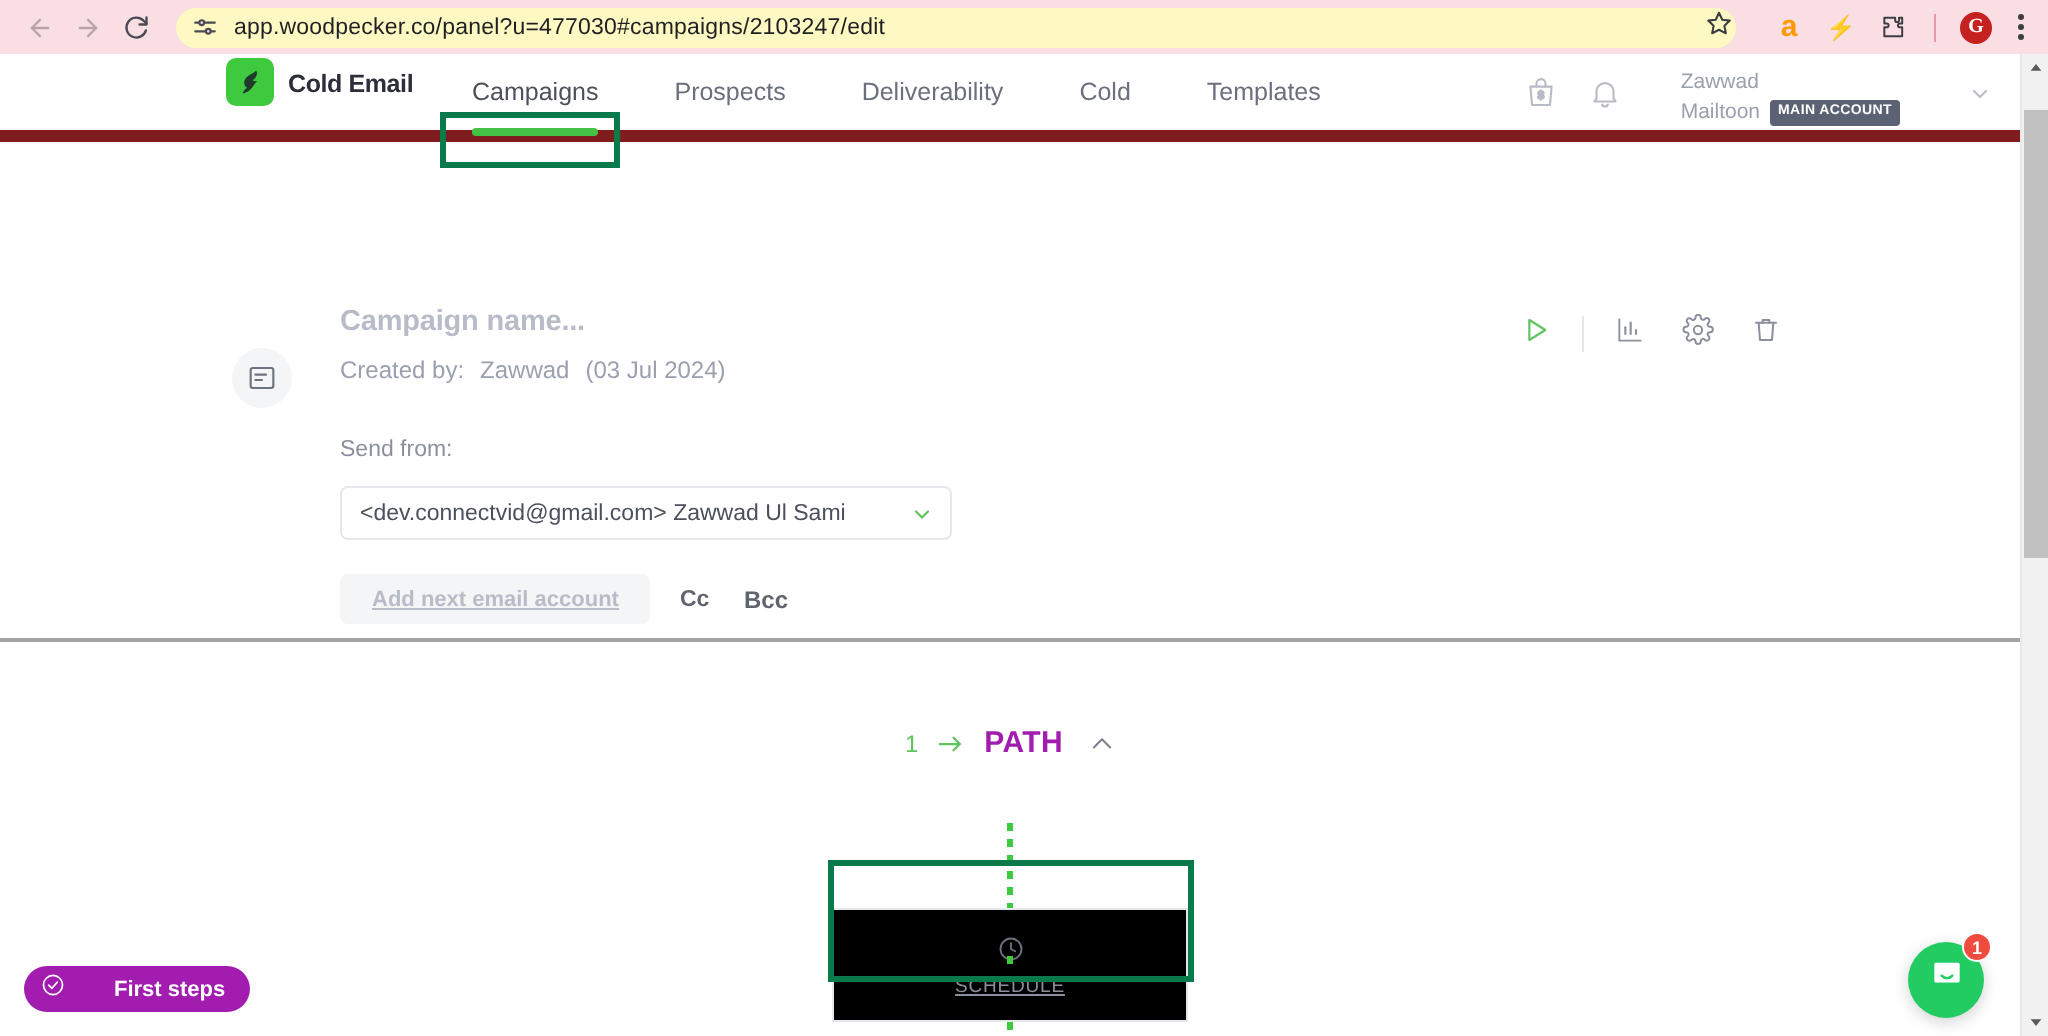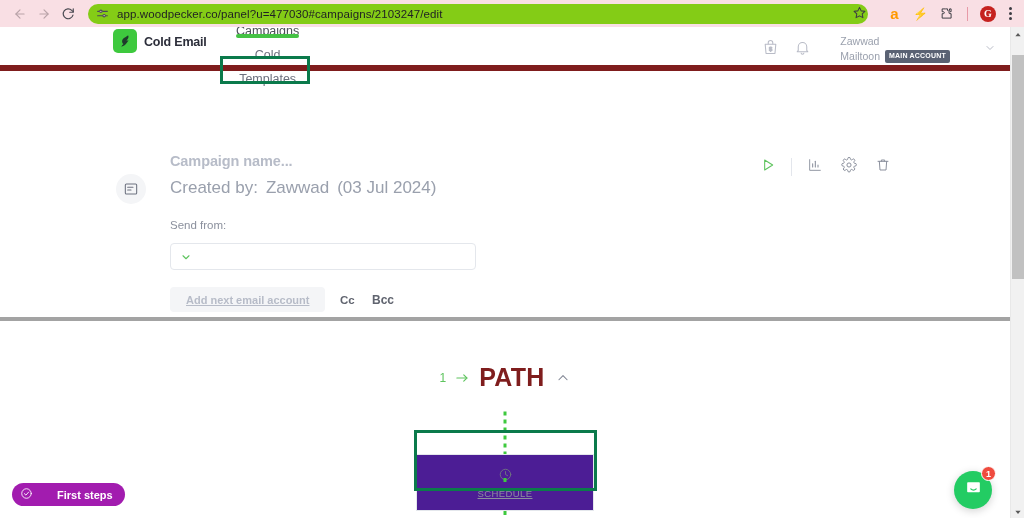--- a/index.html
+++ b/index.html
@@ -23,21 +23,21 @@
     display: flex; align-items: center; justify-content: center;
     color: #4a4a52; flex: 0 0 auto;
   }
   .nav-btn.disabled { color: #b9a3a8; }
   .nav-btn svg { display: block; }
 
   .omnibox {
     flex: 1 1 auto;
     height: 20px;
     margin: 0 6px 0 8px;
-    background: #84cc16;
+    background: #fef9c3;
     border-radius: 11px;
     display: flex; align-items: center;
     padding: 0 8px;
     max-width: 800px;
   }
   .omni-icon { margin-right: 8px; display:flex; color:#4b4b52; }
   .omni-url {
     font-size: 11.5px;
     color: #1f1f24;
     white-space: nowrap;
@@ -80,21 +80,21 @@
   .logo {
     position: absolute; left: 113px; top: 2px;
     width: 24px; height: 24px; border-radius: 5px;
     background: #3ec93e;
     display:flex; align-items:center; justify-content:center;
   }
   .brand {
     position:absolute; left:144px; top:8px;
     font-size: 12.5px; font-weight: bold; color: #2c2e3a; letter-spacing: -0.2px;
   }
-  .navitems { display:flex; align-items:center; margin-left: 110px; gap: 10px; height: 44px; flex-direction: column;}
+  .navitems { display:flex; align-items:center; margin-left: 110px; gap: 10px; height: 44px;}
   .navitem {
     font-size: 12.5px; color: #6b6f7d;
     padding: 0 14px; height: 44px; display:flex; align-items:center;
     position: relative; white-space: nowrap;
   }
   .navitem.active { color: #4c5059; }
   .navitem.active::after {
     content:""; position:absolute; left: 14px; right: 14px; bottom: 0;
     height: 4px; background: #45c245; border-radius: 2px;
   }
@@ -110,32 +110,32 @@
   .acct-name { font-size: 10.5px; color:#9aa0ad; }
   .acct-row2 { display:flex; align-items:flex-end; gap:5px; margin-top:1px;}
   .acct-org { font-size: 10.5px; color:#9aa0ad; }
   .badge-main {
     background:#5a6273; color:#fff; font-size:7px; font-weight:bold;
     padding: 2px 4px; border-radius: 2px; letter-spacing: .2px;
   }
   .acct-chev { margin-left: 34px; color:#b9bcc7; }
 
   
-  .camp-section { position: relative; padding: 30px 0 0 0; border-bottom: 4px solid #a3a3a3; height: 250px;}
+  .camp-section { position: relative; padding: 30px 0 0 0; border-bottom: 2px solid #a3a3a3; height: 250px;}
   .camp-icon {
     position:absolute; left: 116px; top: 103px;
     width: 30px; height: 30px; border-radius:50%;
     background:#f4f5f7; display:flex;align-items:center;justify-content:center;
     color:#6d7280;
   }
   .camp-name {
     position:absolute; left: 170px; top: 82px;
     font-size: 14.5px; color:#b7bcc8; font-weight: bold; letter-spacing:-.1px;
   }
-  .camp-created { position:absolute; left:170px; top:107px; font-size:17px; color:#9aa0ad; }
+  .camp-created { position:absolute; left:170px; top:107px; font-size:12px; color:#9aa0ad; }
   .camp-created .sep { display:inline-block; width: 8px;}
   .camp-actions { position:absolute; right: 110px; top: 82px; display:flex; align-items:center; gap: 0;}
   .act { width: 34px; height:28px; display:flex; align-items:center; justify-content:center; color:#8b909d;}
   .act.play { color:#5ec45e; }
   .act-sep { width:1px; height:18px; background:#e3e6ec; margin:0 6px;}
 
   .sendfrom-label { position:absolute; left:170px; top:148px; font-size:11.5px; color:#8b909d;}
   .sendfrom-select {
     position:absolute; left:170px; top:172px;
     width: 306px; height: 27px;
@@ -158,39 +158,39 @@
   .bcc-btn { position:absolute; left:372px; top:216px; height:25px; display:flex;align-items:center; font-size:12px; font-weight:bold; color:#60646f;}
 
   
   .path-section { position: relative; height: 230px; background:#fff; }
   .path-head {
     position:absolute; left: 0; right: 0; top: 42px;
     display:flex; align-items:center; justify-content:center; gap: 9px;
   }
   .path-num { font-size: 12px; color:#5ec45e; }
   .path-arrow { color:#5ec45e; display:flex; align-items:center;}
-  .path-title { font-size: 25px; font-weight: bold; color:#7f1d1d; letter-spacing: .2px;}
+  .path-title { font-size: 15px; font-weight: bold; color:#a21caf; letter-spacing: .2px;}
   .path-chev { color:#7d8291; display:flex; margin-left:3px;}
 
   .dots {
     position:absolute; left: 50%; transform: translateX(-50%);
     width: 3px;
     background-image: linear-gradient(#3ec93e 50%, rgba(255,255,255,0) 0%);
     background-position: left;
     background-size: 3px 8px;
     background-repeat: repeat-y;
   }
   .dots.top { top: 88px; height: 45px; }
   .dots.mid { top: 157px; height: 8px; }
   .dots.bot { top: 190px; height: 40px; }
 
   .schedule-card {
     position:absolute; left: 50%; transform: translateX(-50%);
     top: 133px; width: 178px; height: 57px;
-    border: 1px solid #e4e7ec; background:#4c1d95;
+    border: 1px solid #e4e7ec; background:#000000;
     display:flex; flex-direction:column; align-items:center; justify-content:center;
     gap: 6px;
   }
   .sched-icon { color:#6d7280; display:flex;}
   .sched-label {
     font-size: 9.5px; color:#8b909d; text-decoration: underline;
     letter-spacing: .4px;
   }
 
   
@@ -311,20 +311,26 @@
     <div class="logo">
       <svg width="17" height="17" viewBox="0 0 24 24" fill="#1f3b2c">
         <path d="M15.5 3.2c-1.1 1.6-3.3 2.3-5.1 3.5C8.2 8.2 7 10 7.2 12.2c.1 1.4.9 2.6 2 3.4-1.5.9-2.6 2.2-3.1 3.8 2.6-.6 4.4-1.8 5.8-3.2 1.9-1.9 2.8-4 4.5-5.6-1.2.2-2.3.1-3.2-.4 1.5-.9 2.4-2.3 2.9-4 .2-.9.3-1.9-.6-3z"></path>
       </svg>
     </div>
     <div class="brand">Cold Email</div>
 
     <div class="navitems">
       <div class="navitem active">
           <span>Campaigns</span>
+        </div>
+      <div class="navitem">
+          <span>Prospects</span>
+        </div>
+      <div class="navitem">
+          <span>Deliverability</span>
         </div>
       <div class="navitem">
           <span>Cold</span>
         </div>
       <div class="navitem">
           <span>Templates</span>
         </div>
     </div>
 
     <div class="nav-right">
@@ -409,20 +415,21 @@
               <polyline points="4.5 6.5 19.5 6.5"></polyline>
               <path d="M6.5 6.5l1 13h9l1-13"></path>
               <path d="M9.5 6.5V4.5h5v2"></path>
             </svg>
         </span>
       </div>
     </div>
 
     <div class="sendfrom-label">Send from:</div>
     <div class="sendfrom-select">
+      <span class="sendfrom-val">&lt;dev.connectvid@gmail.com&gt; Zawwad Ul Sami</span>
       <span class="sendfrom-chev">
         <svg width="12" height="12" viewBox="0 0 24 24" fill="none" stroke="currentColor" stroke-width="2.2" stroke-linecap="round" stroke-linejoin="round">
             <polyline points="6 9.5 12 15.5 18 9.5"></polyline>
           </svg>
       </span>
     </div>
 
     <div class="addacct">Add next email account</div>
     <div class="cc-btn">Cc</div>
     <div class="bcc-btn">Bcc</div>

